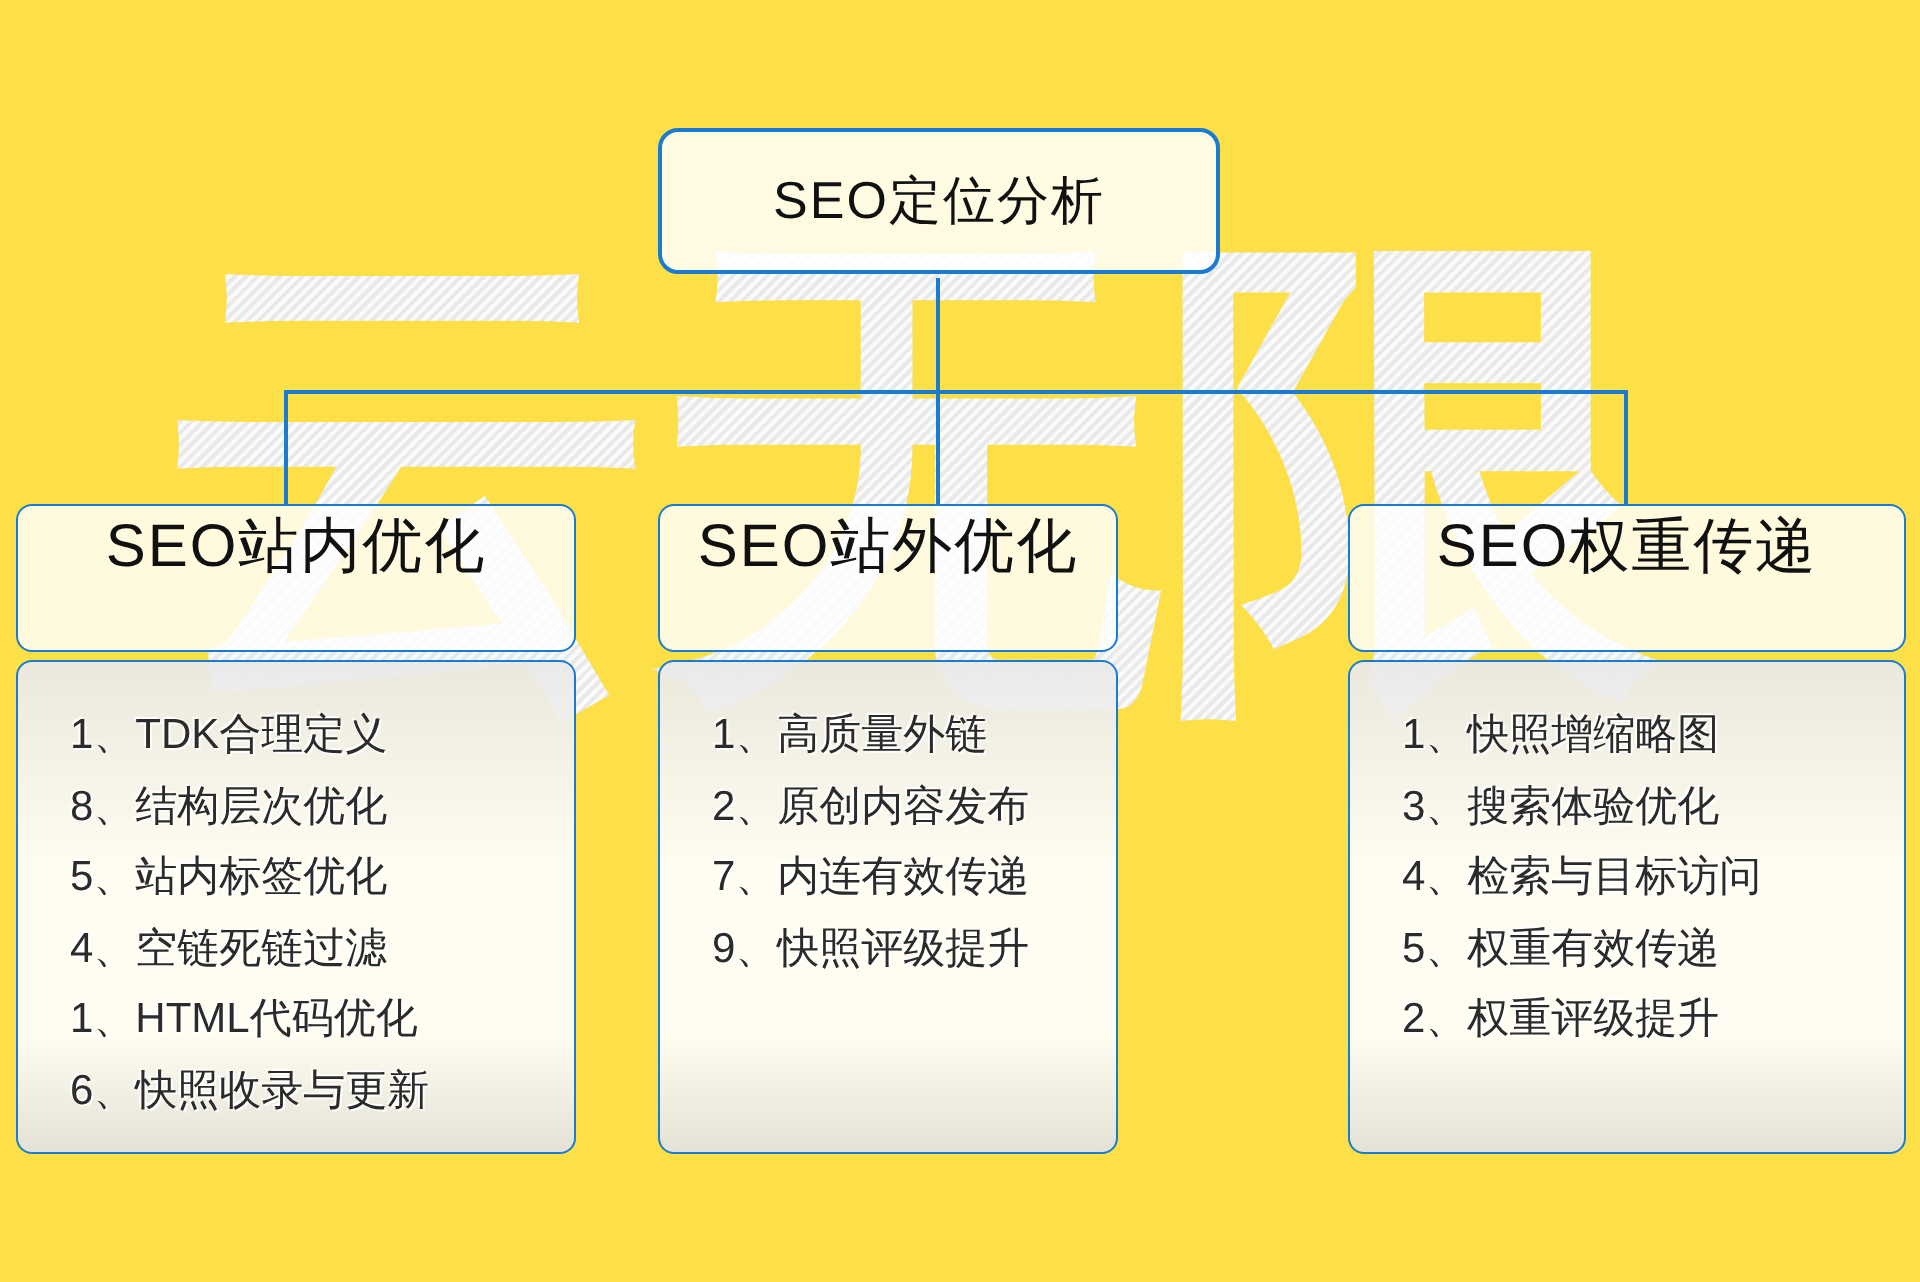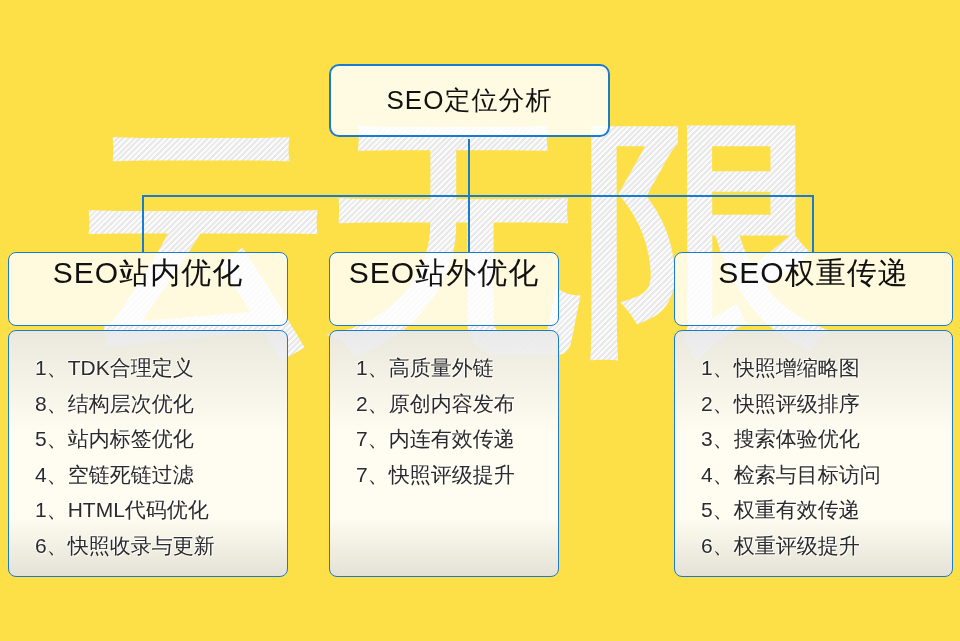--- a/index.html
+++ b/index.html
@@ -155,34 +155,33 @@
 
   <div class="column col-1">
     <div class="header-box">
       <span>SEO站外优化</span>
     </div>
     <div class="list-box">
       <ul>
         <li>1、高质量外链</li>
         <li>2、原创内容发布</li>
         <li>7、内连有效传递</li>
-        <li>7、快照评级提升</li>
+        <li>9、快照评级提升</li>
       </ul>
     </div>
   </div>
 
   <div class="column col-2">
     <div class="header-box">
       <span>SEO权重传递</span>
     </div>
     <div class="list-box">
       <ul>
         <li>1、快照增缩略图</li>
-        <li>2、快照评级排序</li>
         <li>3、搜索体验优化</li>
         <li>4、检索与目标访问</li>
         <li>5、权重有效传递</li>
-        <li>6、权重评级提升</li>
+        <li>2、权重评级提升</li>
       </ul>
     </div>
   </div>
 
 </div>
 
 </body></html>

